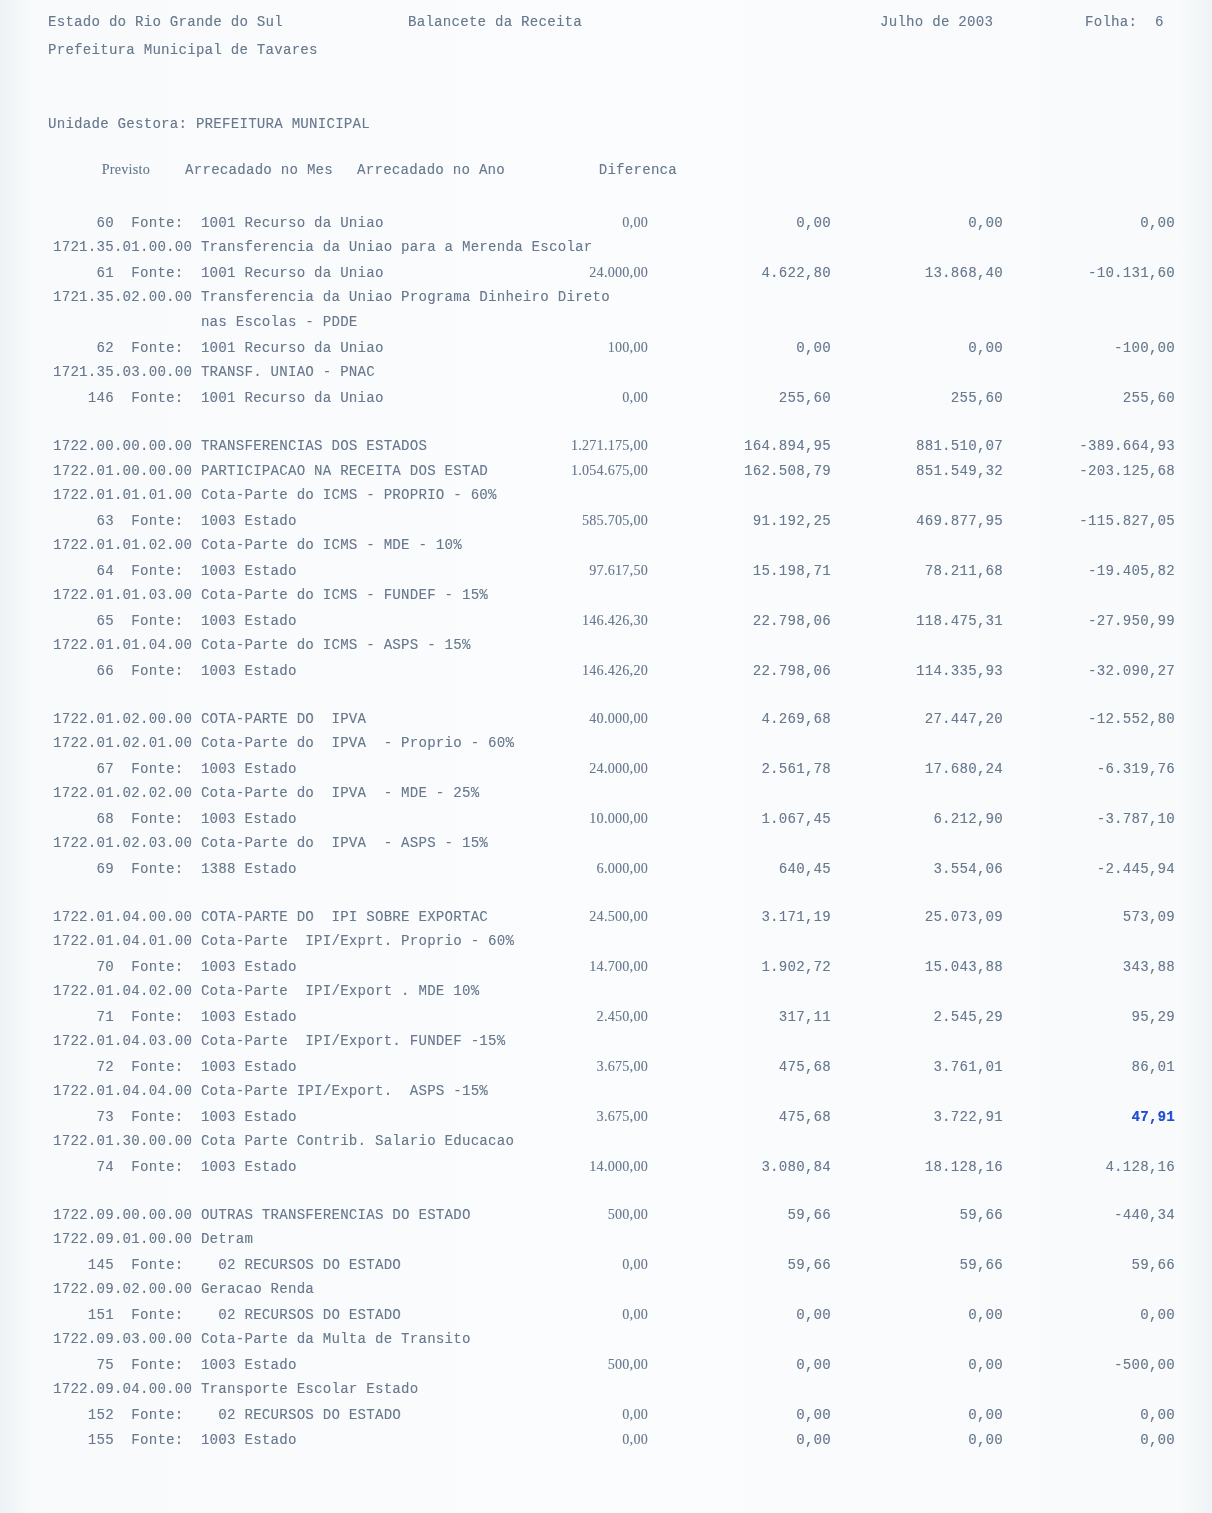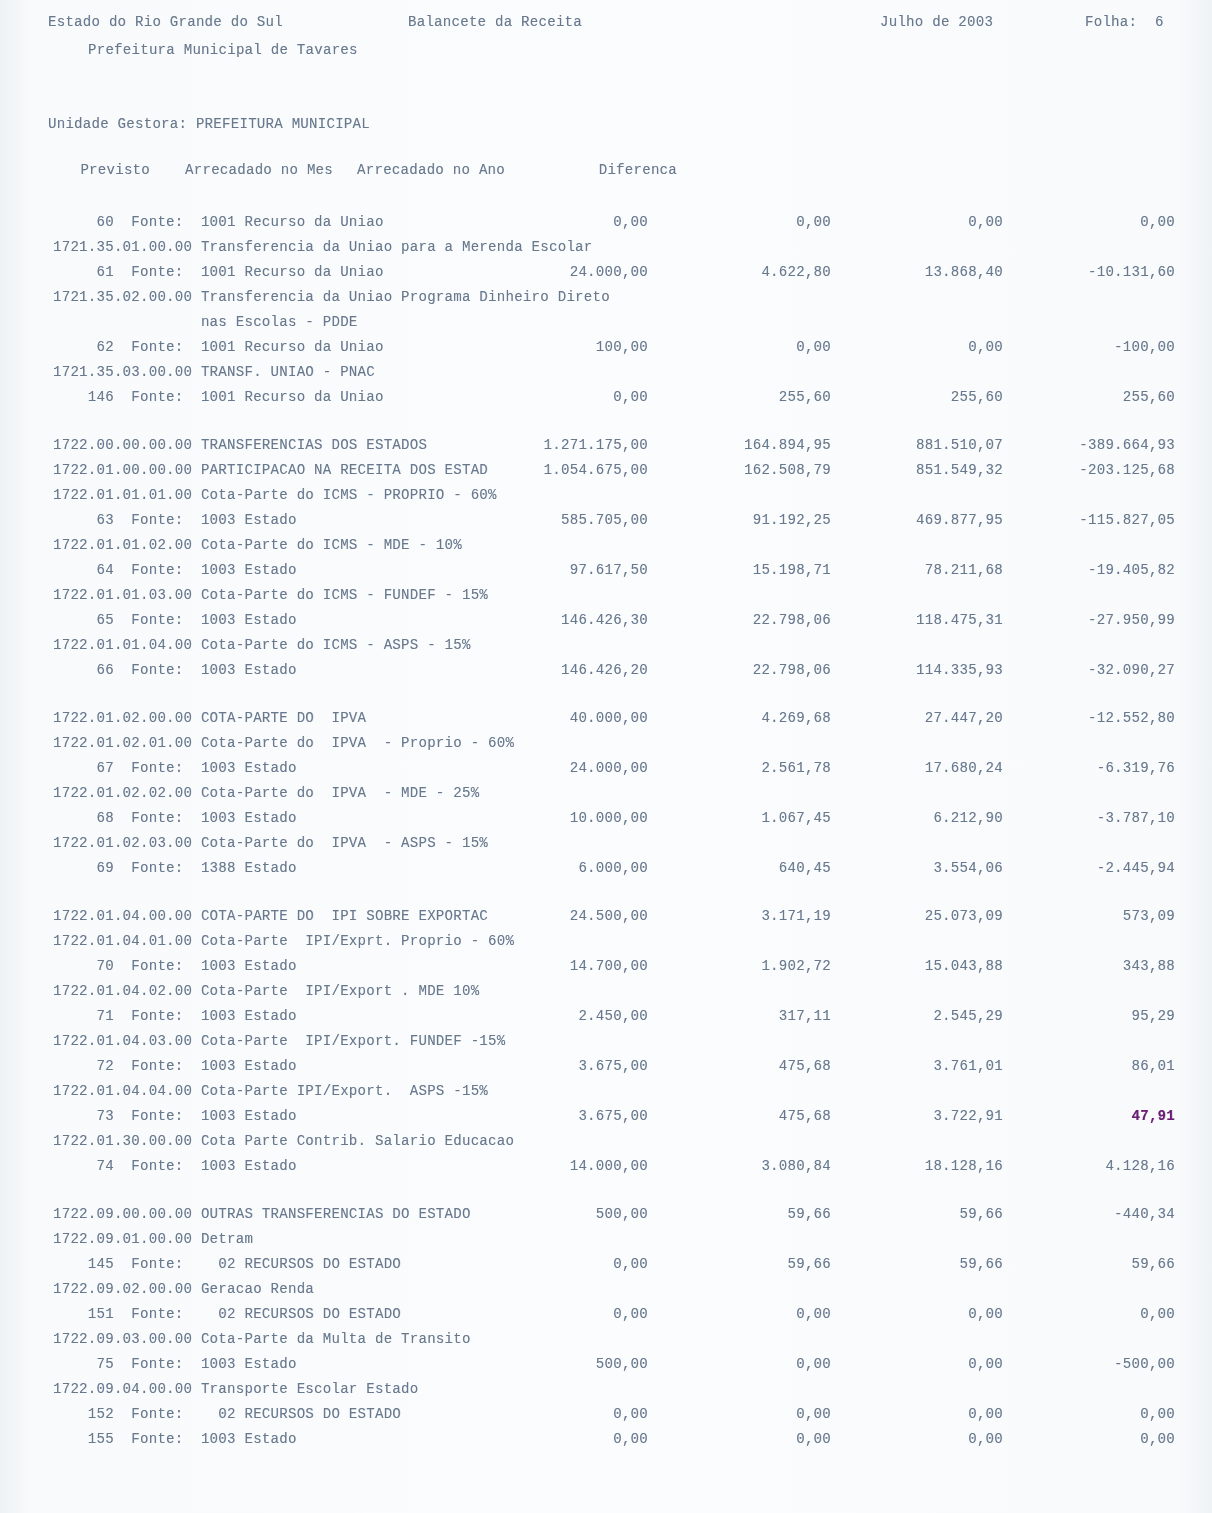--- a/index.html
+++ b/index.html
@@ -15,39 +15,39 @@
     text-shadow: 0.3px 0.3px 0.5px rgba(104,121,142,0.35);
     letter-spacing: 0.3px;
   }
   .abs { position:absolute; white-space:pre; }
   
   .org1   { top:14px;  left:48px; }
   .title  { top:14px;  left:408px; }
   .period { top:14px;  left:880px; }
   .folha-label { top:14px; left:1085px; }
   .folha-num   { top:14px; left:1155px; }
-  .org2   { top:42px;  left:48px;margin-left:40px; }
+  .org2   { top:42px;  left:48px; }
   .unidade{ top:116px; left:48px; }
 
   
   .cols { display:flex; align-items:baseline; }
   .c-desc { width:445px; padding-left:45px; white-space:pre; flex:none; }
   .c-num  { flex:none; text-align:right; white-space:pre; }
-  .c-prev { width:150px; }
+  .c-prev { width:150px;font-family:Liberation Serif, serif; }
   .c-mes  { width:183px; }
   .c-ano  { width:172px; }
   .c-dif  { width:172px; }
 
   .colhead { position:absolute; top:162px; left:0; width:1212px; }
   .colhead .c-desc { padding-left:90px; }
 
   .rows { position:absolute; top:210px; left:8px; width:1212px; }
   .row { height:25px; line-height:25px; }
   .row.spacer { height:23px; }
-  .em { color:#701a75; font-weight:bold; text-shadow:0.4px 0.4px 0.6px rgba(60,81,117,0.5); }
+  .em { color:#1d4ed8; font-weight:bold; text-shadow:0.4px 0.4px 0.6px rgba(60,81,117,0.5); }
 </style>
 </head>
 <body>
 
 <div class="page">
 
   <div class="abs org1">Estado do Rio Grande do Sul</div>
   <div class="abs title">Balancete da Receita</div>
   <div class="abs period">Julho de 2003</div>
   <div class="abs folha-label">Folha:</div>

